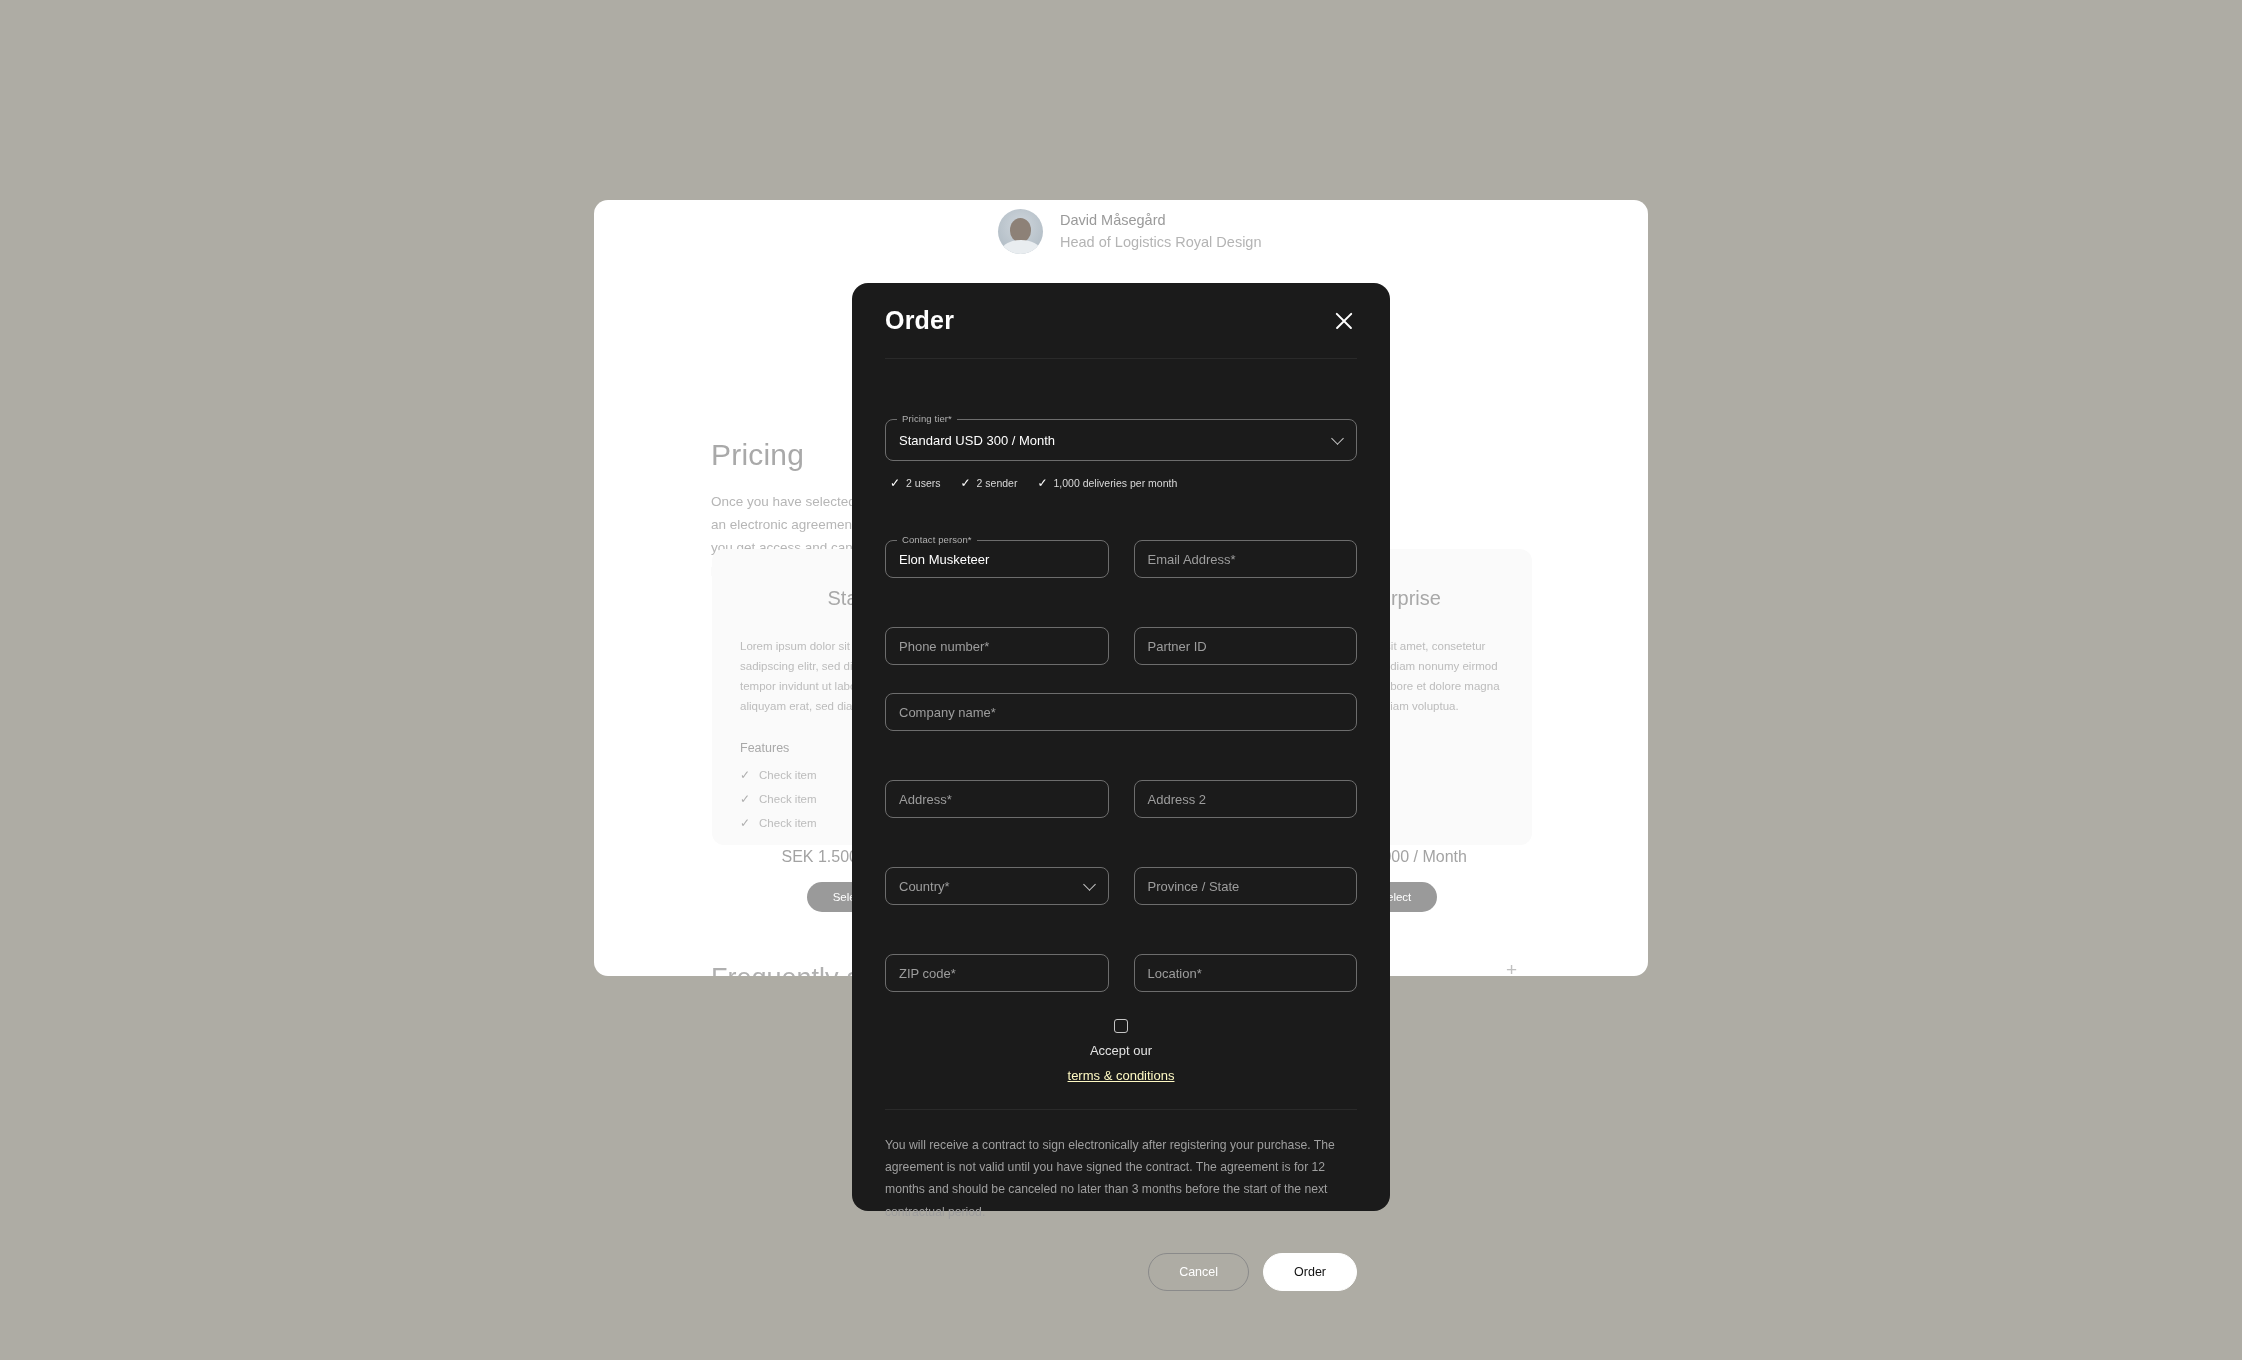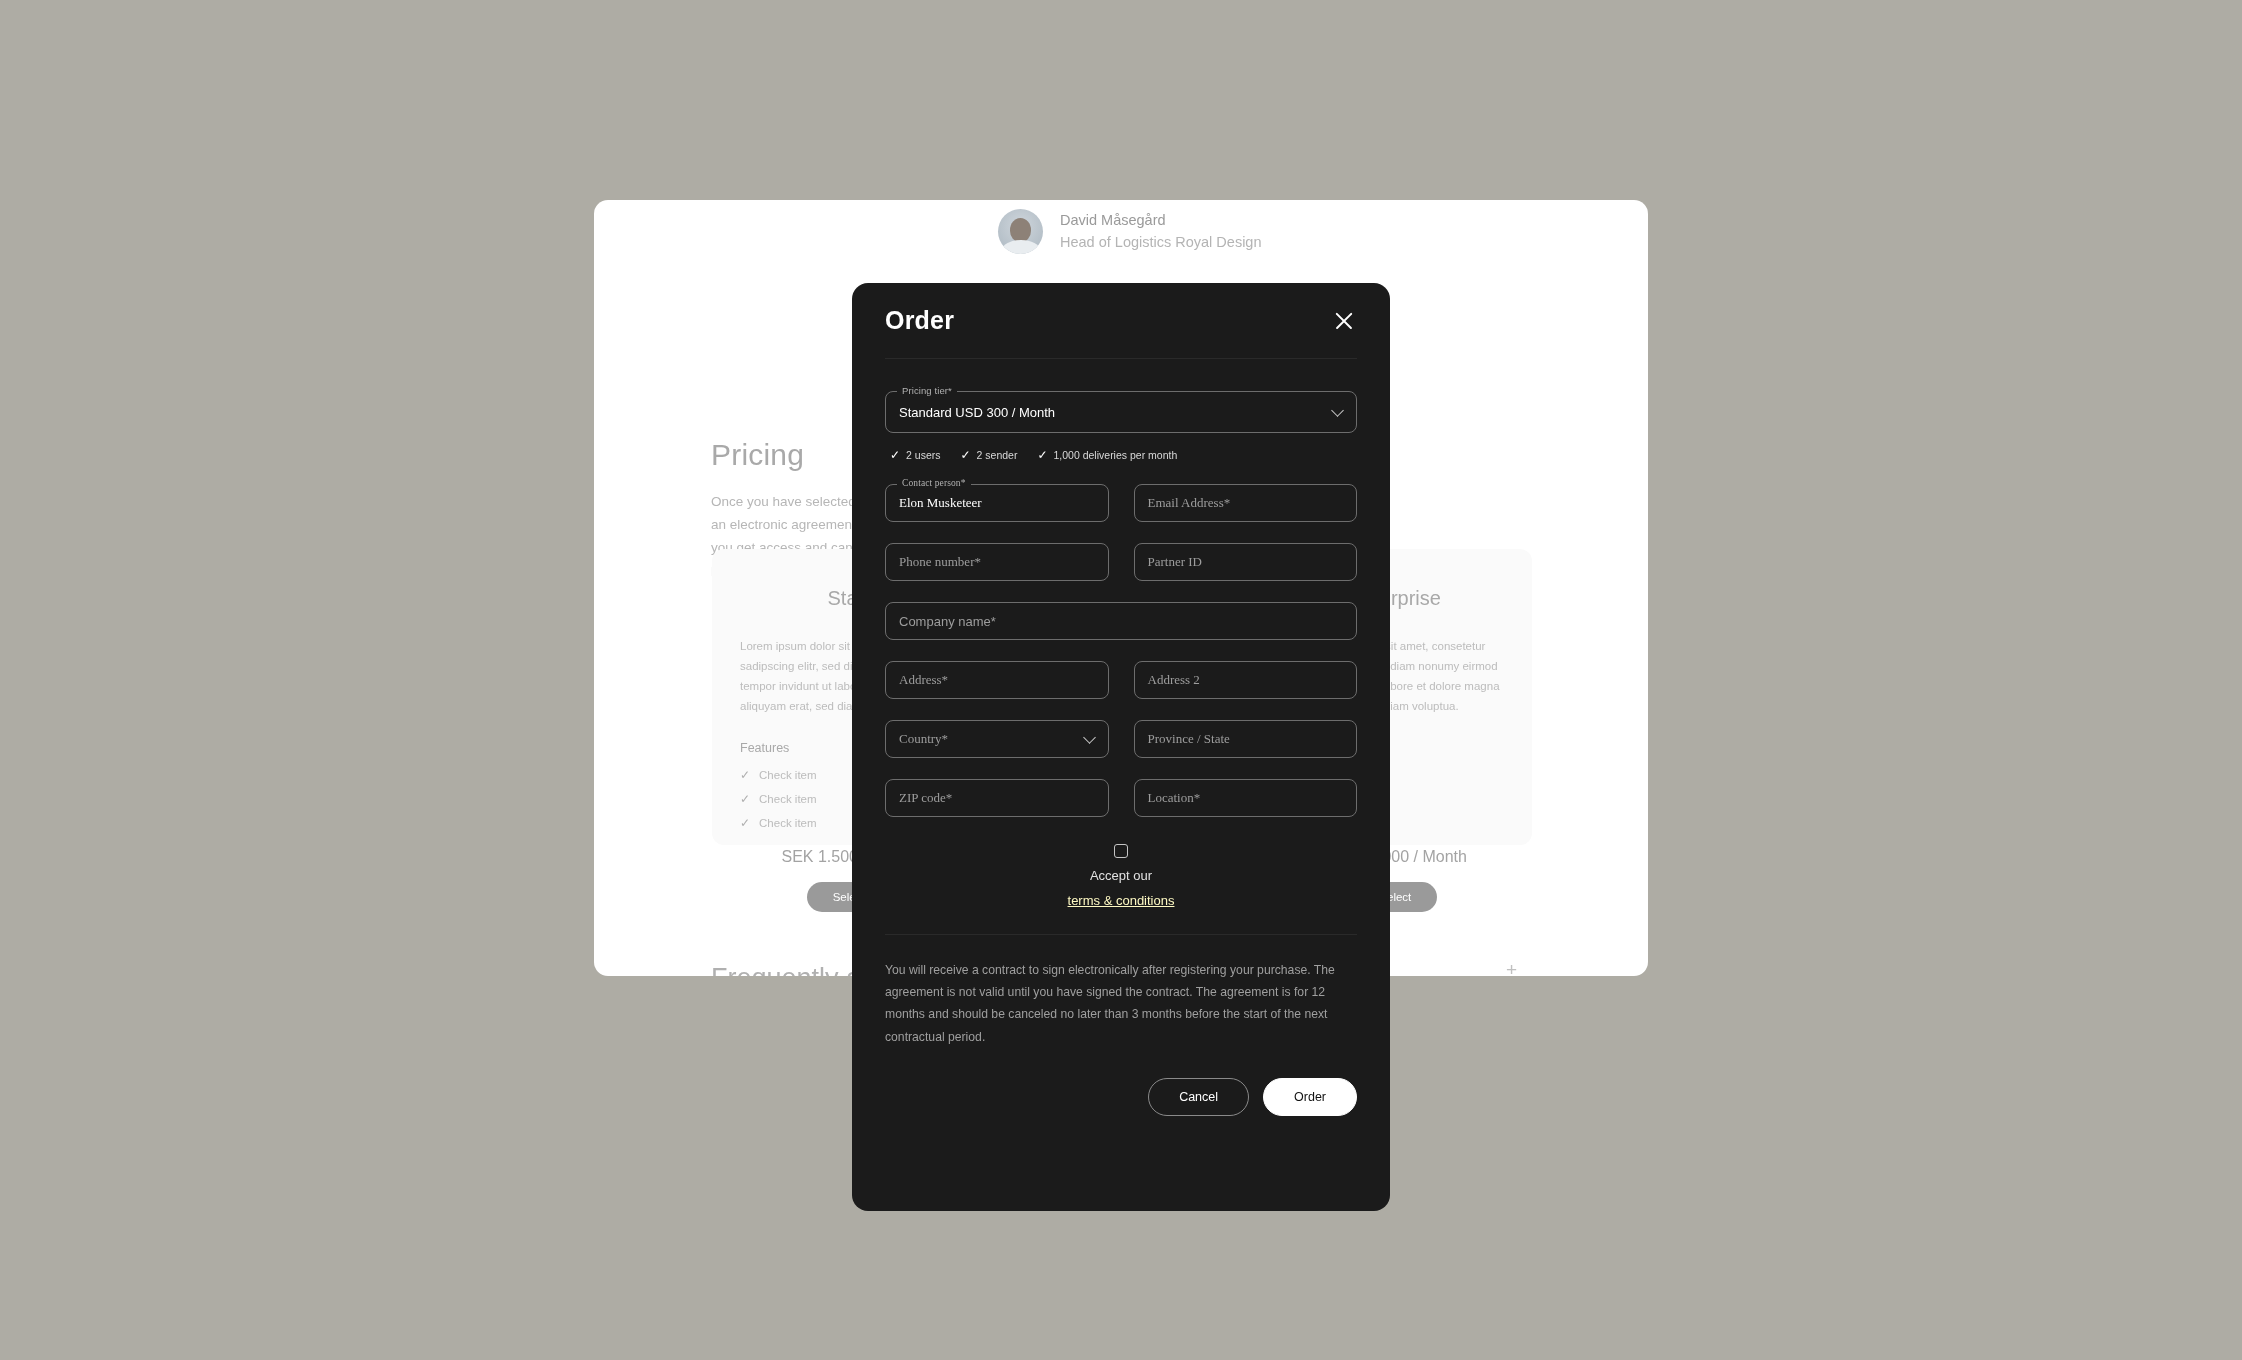--- a/index.html
+++ b/index.html
@@ -243,20 +243,21 @@
   
   .field {
     position: relative;
     height: 38px;
     border: 1px solid #6d6d6d;
     border-radius: 8px;
     display: flex;
     align-items: center;
     padding: 0 13px;
     background: transparent;
+    margin-top: 28px;
   }
   .field .legend {
     position: absolute;
     top: -7px; left: 11px;
     background: #1b1b1b;
     padding: 0 5px;
     font-size: 9.5px;
     color: #b1b1b1;
     letter-spacing: .1px;
   }
@@ -294,21 +295,21 @@
     font-size: 10.5px;
     color: #d9d9d9;
   }
   .badge .bchk { font-size: 12px; color: #fff; }
 
   .row2 {
     display: flex;
     gap: 25px;
     margin-bottom: 21px;
   }
-  .row2 > * { flex: 1; font-family: Liberation Serif, serif; }
+  .row2 > * { flex: 1; }
   .row1 { margin-bottom: 21px; }
 
   .terms {
     display: flex;
     align-items: center;
     gap: 10px;
     margin-top: 27px;
     font-size: 13px;
     color: #e2e2e2;
     flex-direction: column;

